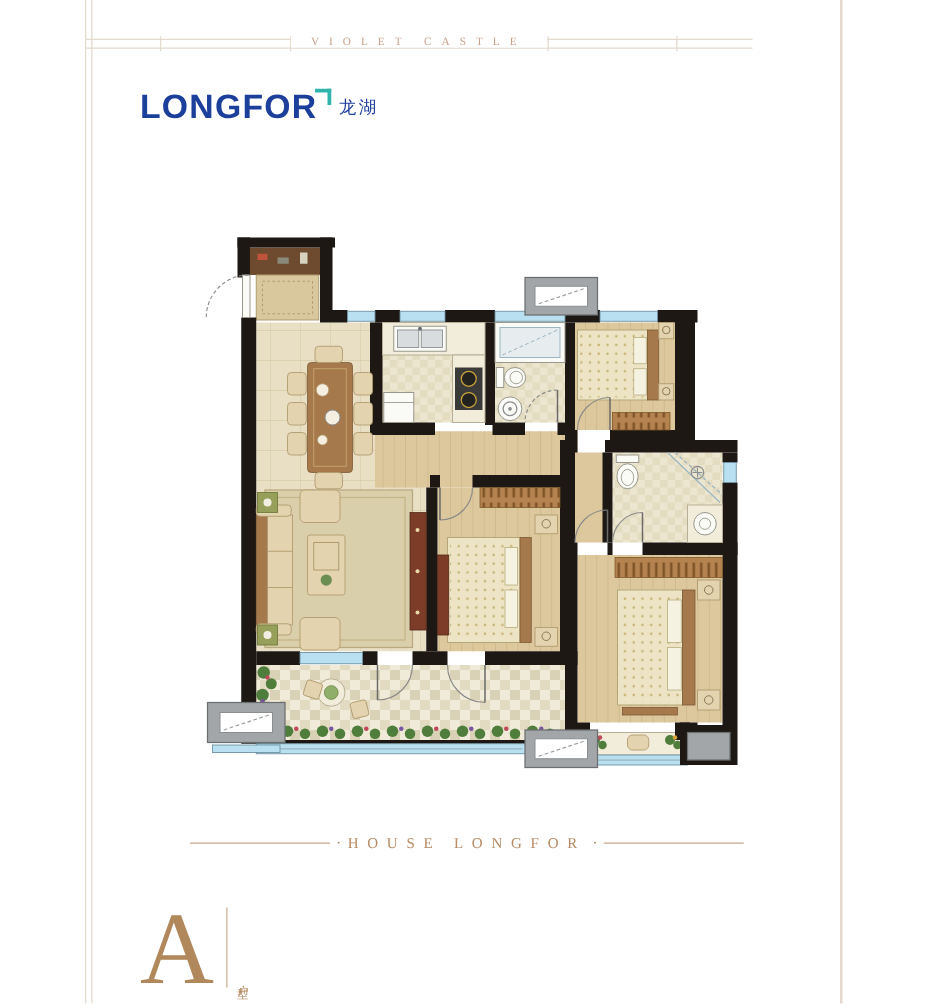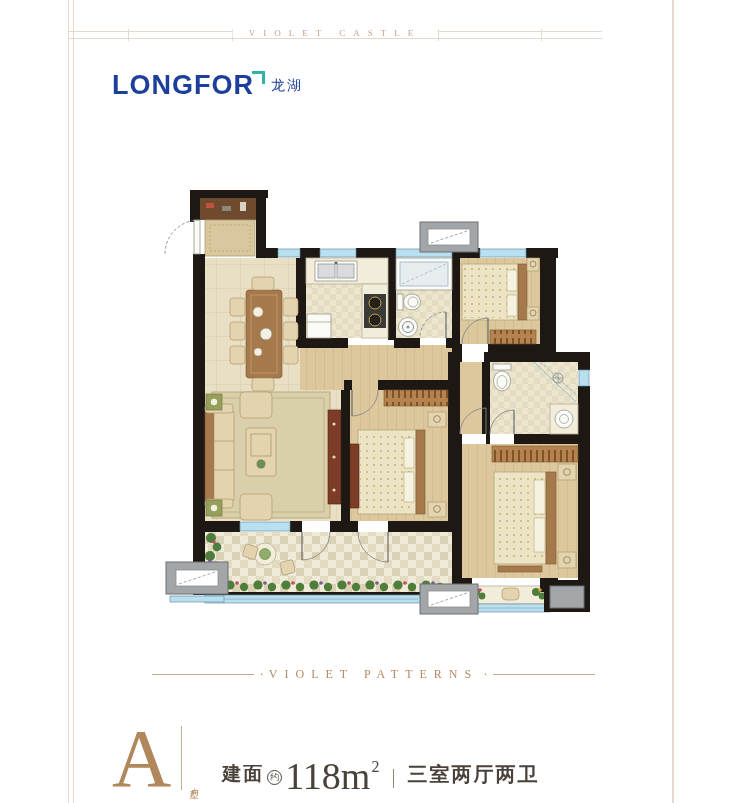--- a/index.html
+++ b/index.html
@@ -447,32 +447,24 @@
       <g>
         <rect class="wall" x="544" y="580" width="46" height="32"></rect>
         <rect class="ac" x="550" y="586" width="34" height="22"></rect>
       </g>
     </g>
   </svg>
 
   <div id="footer-ribbon">
     <div class="line"></div>
     <span class="dot">·</span>
-    <span class="txt">VIOLET PATTERNS</span>
+    <span class="txt">HOUSE LONGFOR</span>
     <span class="dot">·</span>
     <div class="line"></div>
   </div>
 
   <div id="unit">
     <span class="letter">A</span>
     <span class="div"></span>
     <span class="vlabel">户型</span>
-    <span class="area">
-      <span class="lbl">建面</span>
-      <span class="circ">约</span>
-      <span class="val">118m</span>
-      <span class="sup">2</span>
-      <span class="sep">|</span>
-      <span class="rooms">三室两厅两卫</span>
-    </span>
   </div>
 
 </div>
 
 </body></html>

